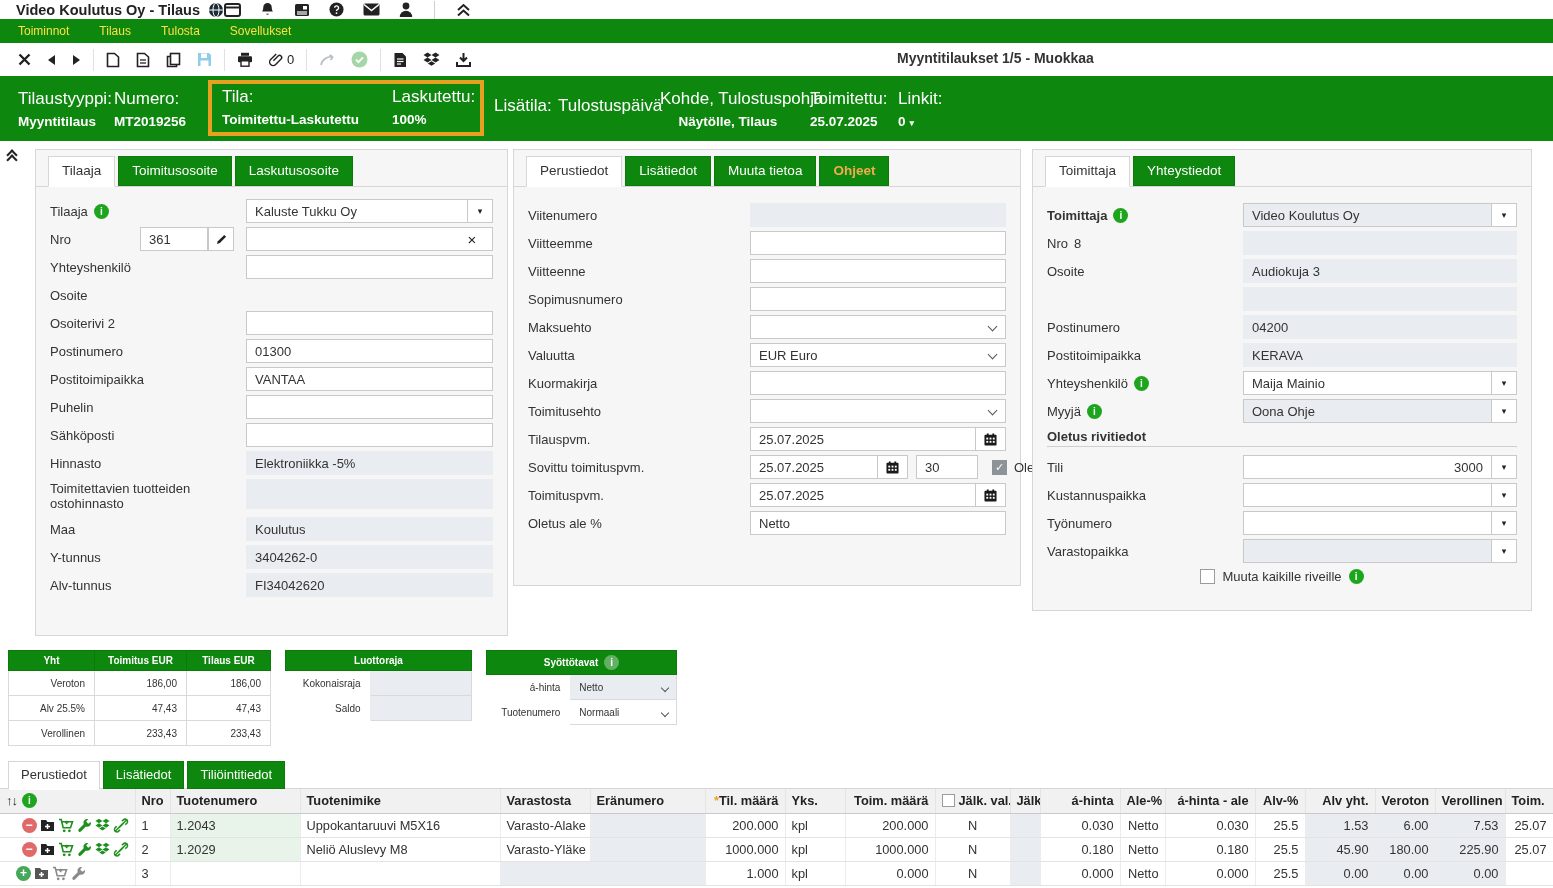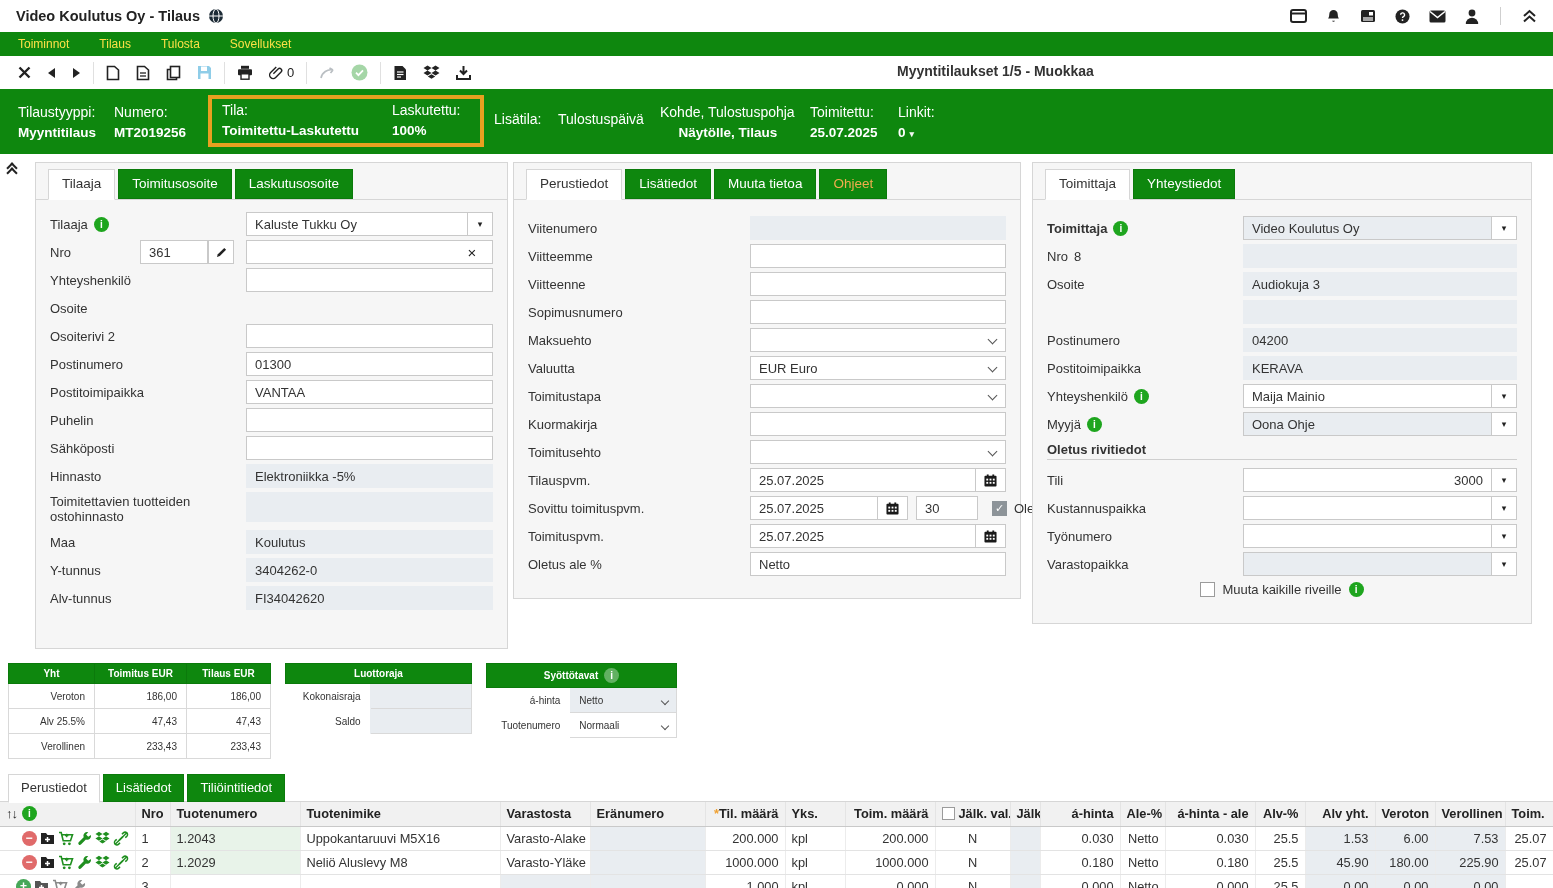--- a/index.html
+++ b/index.html
@@ -6,21 +6,21 @@
     --green:#0e870e; --green-dk:#0b7a0b; --gold:#f0ad4e; --hl:#e8a020;
     --ro:#e9edf1; --bd:#c9c9c9; --pbd:#d6d6d6; --pbg:#f6f6f6;
     --cellgrey:#e9edf1; --cellgreen:#e8f3e9; --hdrgrey:#f1f1f1;
   }
   *{box-sizing:border-box}
   html,body{margin:0;padding:0}
   body{width:1553px;height:888px;overflow:hidden;background:#fff;
        font-family:"Liberation Sans",sans-serif;font-size:13px;color:#333}
 
   
-  .titlebar{height:32px;display:flex;align-items:center;justify-content:space-between;padding:0 16px 0 16px}
+  .titlebar{height:19px;display:flex;align-items:center;justify-content:flex-start;padding:0 16px 0 16px}
   .titlebar .title{font-size:14.5px;font-weight:600;color:#222;display:flex;align-items:center;gap:8px}
   .top-icons{display:flex;align-items:center;gap:19px;color:#1d2b36}
   .top-icons .vdiv{width:1px;height:18px;background:#cfcfcf;margin:0 2px}
 
   
   .menubar{height:24px;background:var(--green);display:flex;align-items:center;padding-left:18px}
   .menu-item{color:#fde047;font-size:12px;padding:0 30px 0 0;cursor:default}
 
   
   .toolbar{height:33px;display:flex;align-items:center;padding-left:6px;position:relative;background:#fff}
@@ -29,21 +29,21 @@
   .tb-ic{display:flex;align-items:center;color:#222}
   .tb-ic.blue{color:#8fcde8}
   .tb-ic.greyed{color:#b9bec2}
   .tb-ic.greenlight{color:#a5d6a7}
   .clip-count{margin-left:4px;color:#222}
   .ctx-title{position:absolute;left:897px;top:7px;font-weight:700;font-size:14px;color:#333}
 
   
   .statusband{height:65px;background:var(--green);color:#fff;display:flex;align-items:stretch;padding-left:18px;position:relative}
   .sb-col{display:flex;flex-direction:column;justify-content:center;gap:5px;margin-right:14px}
-  .sb-label{font-size:14px;white-space:nowrap}
+  .sb-label{font-size:17px;white-space:nowrap}
   .sb-value{font-size:13.5px;font-weight:700;white-space:nowrap}
   .sb-hl{display:flex;gap:18px;border:4px solid var(--hl);padding:3px 12px 5px 10px;margin:3px 10px 4px 0;align-self:center}
   .sb-hl .sb-col{margin-right:0;gap:5px}
   .sb-center .sb-value{text-align:center}
   .links-caret{display:inline-block;font-size:9px;margin-left:4px;opacity:.95}
 
   
   .main{position:relative;height:505px;background:#fff}
   .collapse-strip{position:absolute;left:8px;top:10px;color:#222}
   .chev2{display:flex;flex-direction:column;align-items:center;gap:-2px}
@@ -51,21 +51,21 @@
 
   .panel{position:absolute;background:var(--pbg);border:1px solid var(--pbd)}
   .panel-left {left:35px;  top:8px; width:473px; height:487px}
   .panel-mid  {left:513px; top:8px; width:508px; height:437px}
   .panel-right{left:1032px;top:8px; width:500px; height:462px}
 
   .tabs{display:flex;gap:3px;padding:6px 0 0 12px;border-bottom:1px solid var(--pbd);position:relative}
   .tab{padding:6px 13px 7px;font-size:13.5px;cursor:default;white-space:nowrap}
   .tab.active{background:#fff;border:1px solid var(--pbd);border-bottom:1px solid #fff;margin-bottom:-1px;color:#333}
   .tab.green{background:var(--green);color:#fff;border:1px solid var(--green-dk)}
-  .tab.gold{color:var(--gold);font-weight:400}
+  .tab.gold{color:var(--gold);font-weight:700}
 
   .fields{padding:12px 14px 8px 14px}
   .frow{display:flex;align-items:center;margin-bottom:4px;min-height:24px}
   .flabel{flex:none;color:#333;display:flex;align-items:center;gap:6px}
   .panel-left  .flabel{width:196px}
   .panel-mid   .flabel{width:222px}
   .panel-right .flabel{width:196px}
   .fctl{flex:1;display:flex;align-items:center}
 
   .inp{background:#fff;border:1px solid var(--bd);height:24px;padding:10px 8px;display:flex;align-items:center;flex:1;min-width:0;white-space:nowrap;overflow:hidden}
@@ -501,29 +501,20 @@
               <span></span>
               <span class="chevron"></span>
             </span>
           </span>
       </div>
       <div class="frow">
         <span class="flabel">Valuutta</span>
         <span class="fctl">
             <span class="sel">
               <span>EUR Euro</span>
-              <span class="chevron"></span>
-            </span>
-          </span>
-      </div>
-      <div class="frow">
-        <span class="flabel">Toimitustapa</span>
-        <span class="fctl">
-            <span class="sel">
-              <span></span>
               <span class="chevron"></span>
             </span>
           </span>
       </div>
       <div class="frow">
         <span class="flabel">Kuormakirja</span>
         <span class="fctl">
             <span class="inp"></span>
           </span>
       </div>

